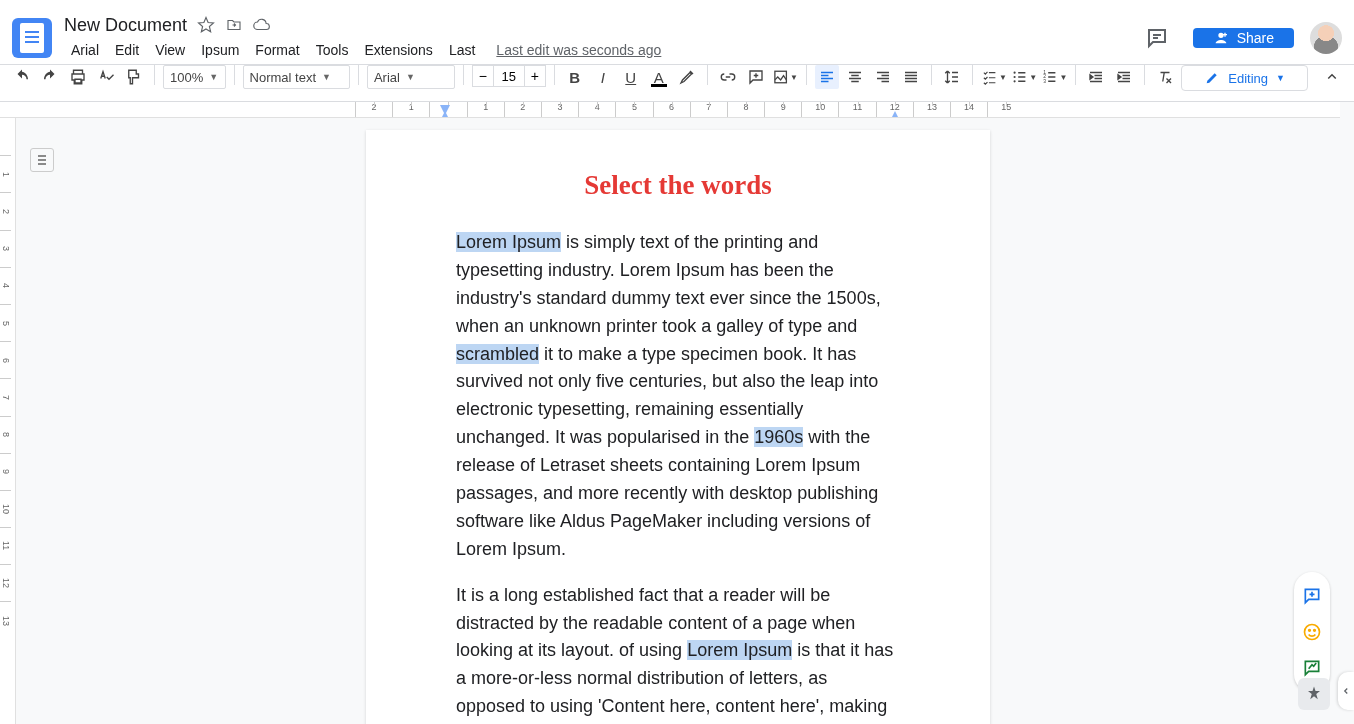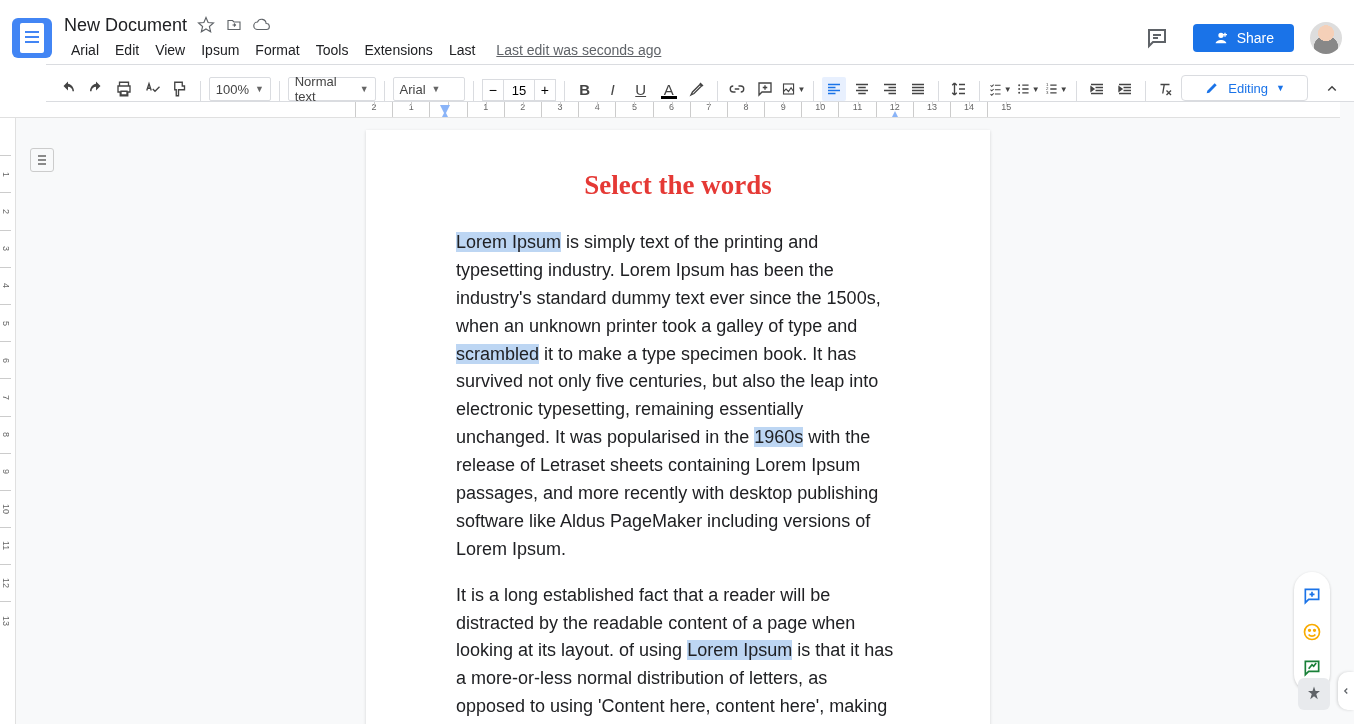--- a/index.html
+++ b/index.html
@@ -11,24 +11,24 @@
 .docs-icon-inner::before { content: ''; position: absolute; top: 8px; left: 5px; right: 5px; height: 2px; background: #4285f4; box-shadow: 0 5px 0 #4285f4, 0 10px 0 #4285f4; }
 .title-area { flex: 1; }
 .title-row { display: flex; align-items: center; gap: 10px; }
 .doc-title { font-size: 18px; color: #202124; font-weight: 400; }
 .title-icon { width: 18px; height: 18px; fill: #5f6368; cursor: pointer; }
 .menu-bar { display: flex; gap: 2px; margin-top: 2px; align-items: center; }
 .menu-item { padding: 4px 7px; font-size: 14px; color: #202124; cursor: pointer; border-radius: 4px; }
 .last-edit { margin-left: 12px; font-size: 14px; color: #5f6368; text-decoration: underline; cursor: pointer; }
 .header-right { display: flex; align-items: center; gap: 16px; margin-left: auto; }
 .comment-icon-btn { width: 40px; height: 40px; display: flex; align-items: center; justify-content: center; cursor: pointer; }
-.share-btn { background: #1a73e8; color: #fff; border: none; border-radius: 4px; height: 28px; padding: 0 20px; display: flex; align-items: center; gap: 8px; font-size: 14px; font-weight: 500; cursor: pointer; }
+.share-btn { background: #1a73e8; color: #fff; border: none; border-radius: 4px; height: 20px; padding: 0 20px; display: flex; align-items: center; gap: 8px; font-size: 14px; font-weight: 500; cursor: pointer; }
 .avatar { width: 32px; height: 32px; border-radius: 50%; background: #ddd; background-image: radial-gradient(circle at 50% 35%, #f5d0b8 30%, transparent 31%), radial-gradient(circle at 50% 80%, #888 40%, transparent 41%); cursor: pointer; }
 
-.toolbar { height: 38px; border-top: 1px solid #dadce0; border-bottom: 1px solid #dadce0; display: flex; align-items: flex-end; padding: 0 10px; gap: 4px; background: #fff; margin-left: 46px; }
+.toolbar { height: 38px; border-top: 1px solid #dadce0; border-bottom: 1px solid #dadce0; display: flex; align-items: flex-start; padding: 0 10px; gap: 4px; background: #fff; }
 .tb-btn { min-width: 24px; height: 24px; display: flex; align-items: center; justify-content: center; border-radius: 2px; cursor: pointer; color: #444; }
 .tb-btn svg { width: 18px; height: 18px; fill: #444; }
 .tb-sep { width: 1px; height: 20px; background: #dadce0; margin: 0 4px; }
 .tb-select { height: 24px; border: 1px solid #dadce0; border-radius: 2px; display: flex; align-items: center; padding: 0 6px; font-size: 13px; color: #444; cursor: pointer; gap: 6px; }
 .tb-select .caret { font-size: 9px; color: #666; }
 .zoom-select { width: 64px; }
 .style-select { width: 110px; }
 .font-select { width: 90px; }
 .size-control { display: flex; align-items: center; }
 .size-btn { width: 22px; height: 22px; border: 1px solid #dadce0; display: flex; align-items: center; justify-content: center; cursor: pointer; font-size: 14px; }

